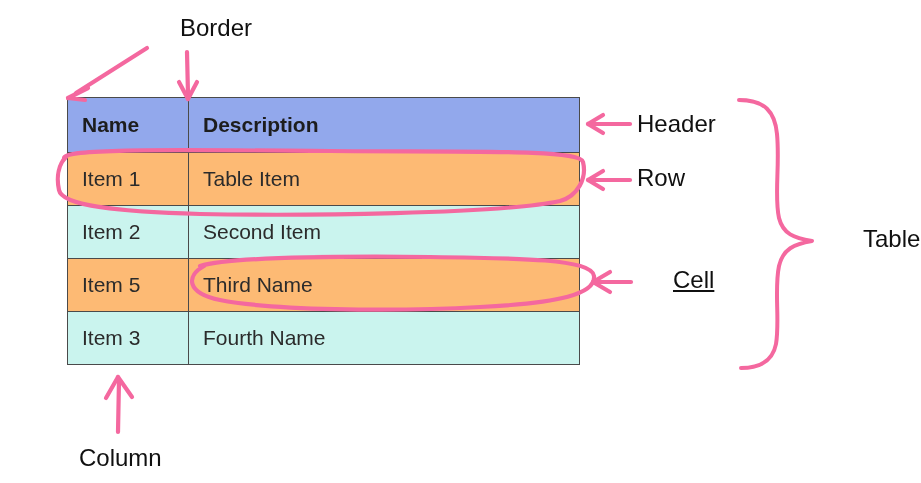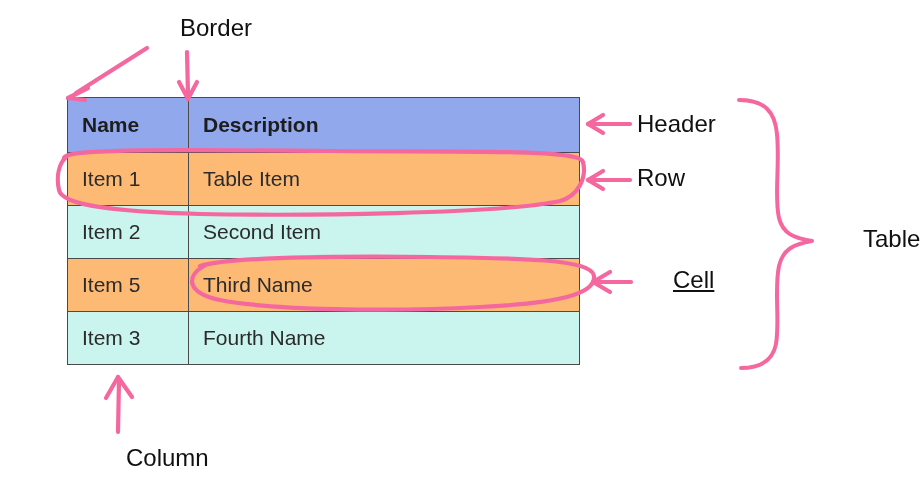--- a/index.html
+++ b/index.html
@@ -86,21 +86,21 @@
     line-height: 1;
     color: #101010;
     white-space: nowrap;
   }
 
   #label-border  { left: 140px; top: 16px; margin-left: 40px; }
   #label-header  { left: 637px; top: 112px; }
   #label-row     { left: 637px; top: 166px; }
   #label-cell    { left: 673px; top: 268px; text-decoration: underline; }
   #label-table   { left: 829px; top: 227px; margin-left: 34px; }
-  #label-column  { left: 79px;  top: 446px; margin-left: 47px; }
+  #label-column  { left: 79px;  top: 446px; }
 </style>
 </head>
 <body>
 
 <div id="stage">
 
   <div id="table-wrap">
     <table class="anatomy">
       <colgroup>
         <col class="c-name">

